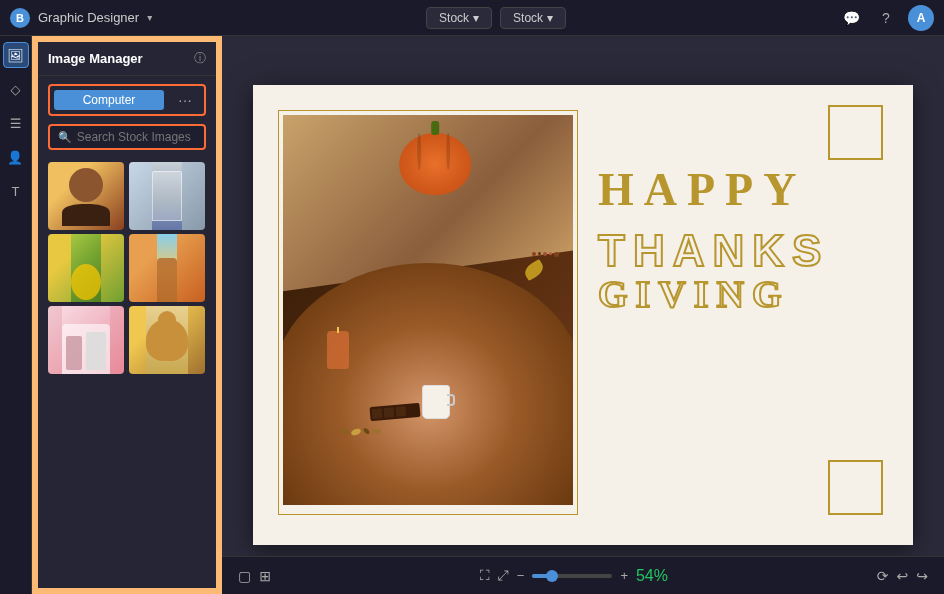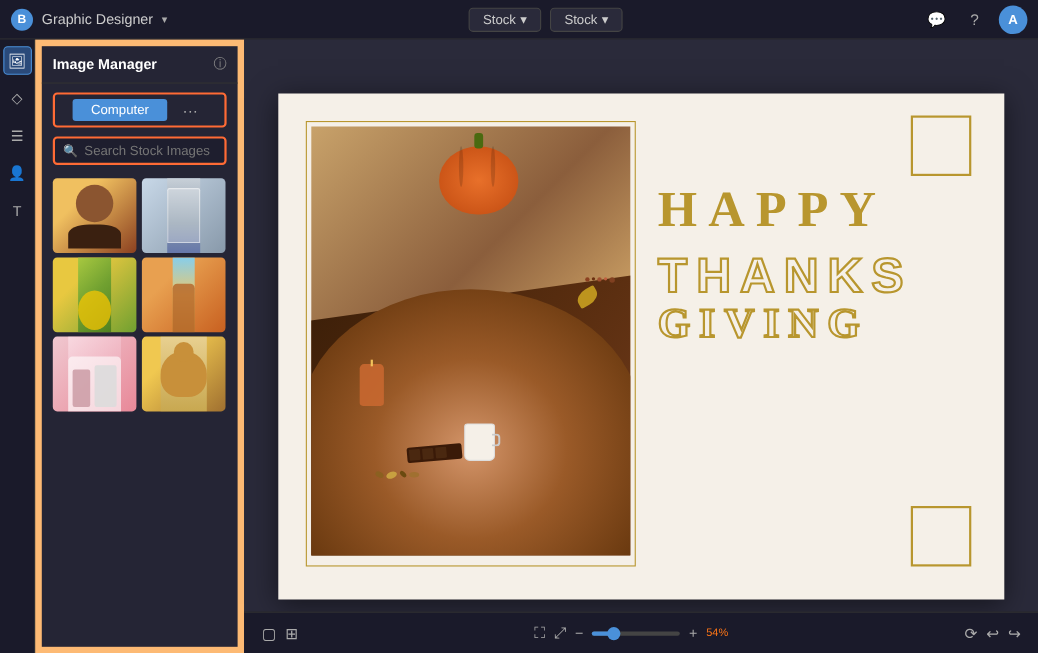--- a/index.html
+++ b/index.html
@@ -152,21 +152,21 @@
     .bottom-center { display:flex; gap:8px; align-items:center; }
     .bottom-right { display:flex; gap:8px; align-items:center; }
     .bottom-icon { color:#aaa; font-size:14px; cursor:pointer; display:flex;align-items:center; }
     .zoom-control { display:flex; align-items:center; gap:6px; color:#aaa; font-size:13px; }
     .zoom-slider { width: 80px; height: 4px; background: #444; border-radius:2px; position:relative; cursor:pointer; }
     .zoom-thumb {
       position: absolute; left: 25%; top: 50%; transform:translate(-50%,-50%);
       width: 12px; height: 12px; background: #4a90d9; border-radius: 50%;
     }
     .zoom-track-fill { width: 25%; height:100%; background: #4a90d9; border-radius:2px; }
-    .zoom-pct { color:#f97316; font-size:10px; }
+    .zoom-pct { color:#22c55e; font-size:16px; }
 
     
     .panel-highlight { border: 6px solid #fdba74; }
 
     
     .img1 { background: linear-gradient(135deg, #f0c060 30%, #8b4020 100%); }
     .img2 { background: linear-gradient(135deg, #c8d8e8 0%, #8899aa 100%); }
     .img3 { background: linear-gradient(135deg, #e8c840 30%, #70a030 100%); }
     .img4 { background: linear-gradient(135deg, #e8a050 30%, #c86020 100%); }
     .img5 { background: linear-gradient(135deg, #f0c8d0 0%, #e88898 100%); }
@@ -212,21 +212,21 @@
     <div class="icon-sidebar-item">T</div>
   </div>
 
   <div class="panel panel-highlight">
     <div class="panel-header">
       <span class="panel-title">Image Manager</span>
       <span class="panel-info">ⓘ</span>
     </div>
 
     <div class="panel-source">
-      <div style="display:flex;gap:6px;align-items:center;border:2px solid #ff6b35;border-radius:4px;padding:2px 16px;flex:1;">
+      <div style="display:flex;gap:6px;align-items:center;border:2px solid #ff6b35;border-radius:4px;padding:2px 4px;flex:1;">
         <button class="source-btn" style="background:#4a90d9;border:none;color:#fff;border-radius:3px;padding:3px 10px;font-size:12px;cursor:pointer;">Computer</button>
         <button class="source-more" style="background:transparent;border:none;color:#aaa;font-size:14px;cursor:pointer;">···</button>
       </div>
     </div>
 
     <div style="margin: 0 10px 8px; display:flex; align-items:center; background:#1e1e2e; border:2px solid #ff6b35; border-radius:4px; padding:4px 8px;">
       <span class="search-icon-span">🔍</span>
       <input type="text" style="background: transparent; border: none; color: rgb(204, 204, 204); font-size: 12px; outline: none; width: 100%;" placeholder="Search Stock Images">
     </div>
 

